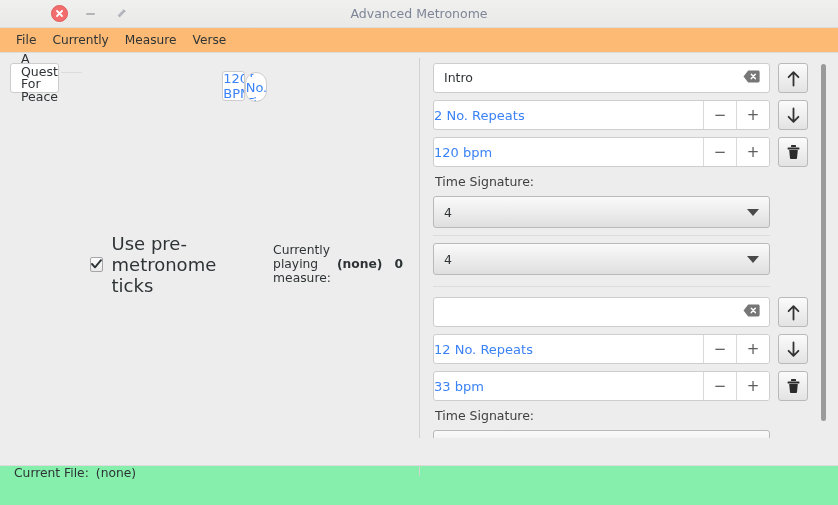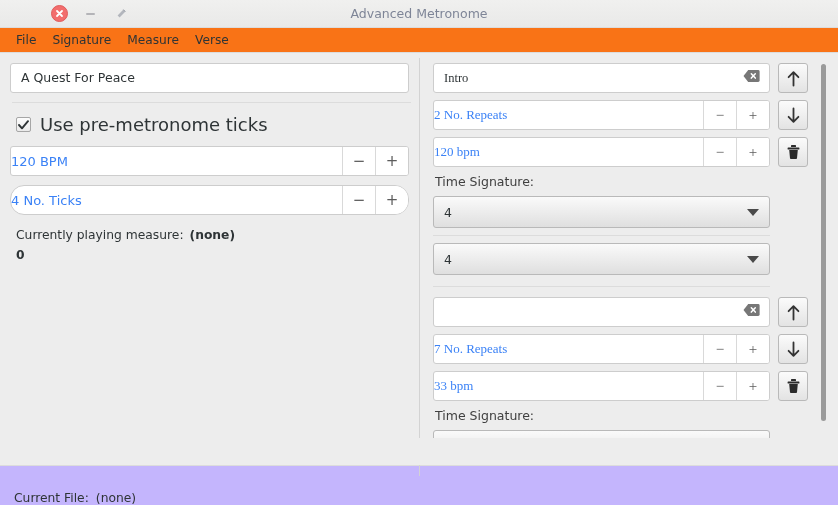--- a/index.html
+++ b/index.html
@@ -42,21 +42,21 @@
   .titlebar-title {
     position: absolute; left: 0; right: 0; top: 0; bottom: 0;
     display: flex; align-items: center; justify-content: center;
     font-size: 12.5px; color: #7e8597;
     pointer-events: none;
   }
 
   
   .menubar {
     height: 25px; flex: 0 0 25px;
-    background: #f97316;
+    background: #fdba74;
     display: flex; align-items: center;
     padding-left: 8px;
     border-bottom: 1px solid #dcdcdc;
   }
   .menuitem {
     font-size: 12.2px; color: #2e3436;
     padding: 2px 8px;
     cursor: default;
   }
 
@@ -64,21 +64,21 @@
   .body {
     flex: 1 1 auto;
     position: relative;
     display: flex;
     min-height: 0;
   }
   .left-pane {
     width: 419px; flex: 0 0 419px;
     position: relative;
     padding: 10px 10px 0 10px;
-    display: flex; flex-direction: column;
+    display: flex; flex-direction: row;
   }
   .vdivider {
     position: absolute;
     left: 419px; top: 5px;
     width: 1px; height: 418px;
     background: #d3d3d3;
   }
   .right-pane {
     flex: 1 1 auto;
     position: relative;
@@ -148,38 +148,38 @@
     font-size: 12.3px; color: #2e3436;
     padding: 3px 6px;
     display: flex; gap: 6px; align-items: center;
   }
   .status-line .val { font-weight: bold; }
 
   
   .statusbar {
     height: 40px; flex: 0 0 40px;
     border-top: 1px solid #dcdcdc;
-    display: flex; align-items: flex-end;
+    display: flex; align-items: flex-start;
     padding-left: 14px;
     font-size: 12.3px; color: #2e3436;
     gap: 7px;
-    background: #c4b5fd;
+    background: #86efac;
   }
 
   
   .measure {
     width: 389px;
     margin-bottom: 0;
   }
   .m-row {
     display: flex; align-items: center;
     gap: 8px;
     margin-bottom: 7px;
   }
-  .m-main { width: 337px; flex: 0 0 337px; font-family: Liberation Serif, serif; }
+  .m-main { width: 337px; flex: 0 0 337px; }
   .side-btn {
     width: 30px; height: 30px;
     flex: 0 0 30px;
     border: 1px solid #b9b9b9;
     border-radius: 3px;
     background: linear-gradient(180deg, #fbfbfb 0%, #e3e3e3 100%);
     display: flex; align-items: center; justify-content: center;
     cursor: pointer;
   }
 
@@ -265,21 +265,21 @@
           <path d="M7.4 1.6 L9.4 3.6 L3.6 9.4 L1.6 7.4 Z" fill="#b3b6bd"></path>
           <path d="M7.4 1.6 L9.4 3.6" stroke="#9aa0a8" stroke-width="1" fill="none"></path>
         </svg>
       </div>
     </div>
     <div class="titlebar-title">Advanced Metronome</div>
   </div>
 
   <div class="menubar">
     <div class="menuitem">File</div>
-    <div class="menuitem">Signature</div>
+    <div class="menuitem">Currently</div>
     <div class="menuitem">Measure</div>
     <div class="menuitem">Verse</div>
   </div>
 
   <div class="body">
 
     <div class="left-pane">
 
       <div class="entry" style="width:399px;">
         <span class="entry-text">A Quest For Peace</span>
@@ -399,21 +399,21 @@
           </div>
           <div class="side-btn">
             <svg width="15" height="17" viewBox="0 0 15 17">
               <path d="M7.5 15.5 V2.5 M2.6 7.2 L7.5 2.2 L12.4 7.2" stroke="#333333" stroke-width="1.8" fill="none" stroke-linecap="round" stroke-linejoin="round"></path>
             </svg>
           </div>
         </div>
 
         <div class="m-row">
           <div class="spin m-main">
-            <span class="val">7 No. Repeats</span>
+            <span class="val">12 No. Repeats</span>
             <span class="spin-btn">−</span>
             <span class="spin-btn">+</span>
           </div>
           <div class="side-btn">
             <svg width="15" height="17" viewBox="0 0 15 17">
               <path d="M7.5 1.5 V14.5 M2.6 9.8 L7.5 14.8 L12.4 9.8" stroke="#333333" stroke-width="1.8" fill="none" stroke-linecap="round" stroke-linejoin="round"></path>
             </svg>
           </div>
         </div>
 

